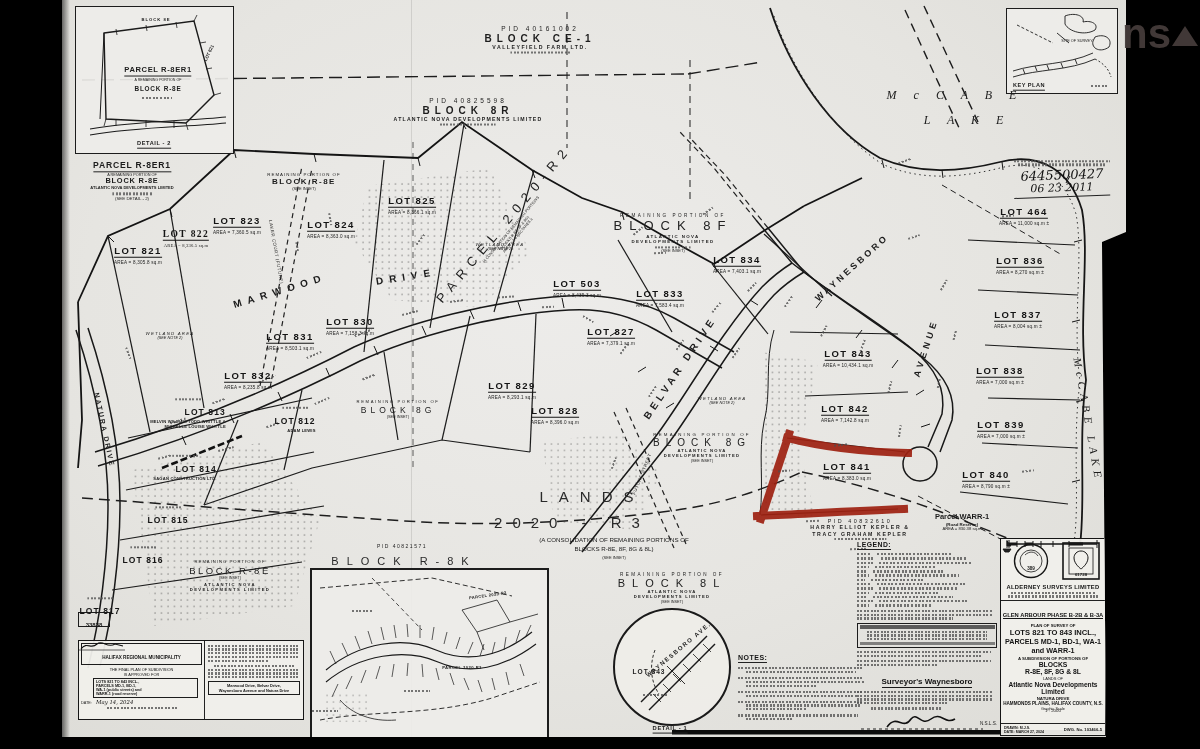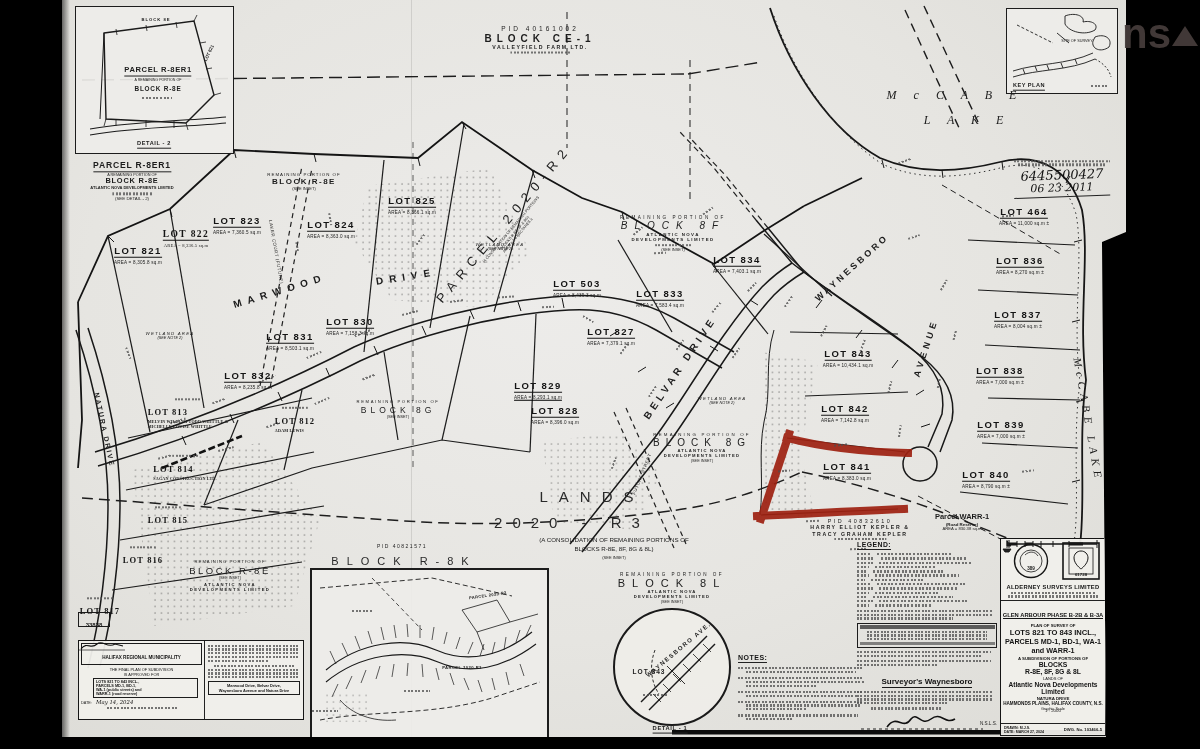--- a/index.html
+++ b/index.html
@@ -17,21 +17,21 @@
   .b{font-weight:bold}
   .u{border-bottom:1.2px solid #222;padding-bottom:1px;}
   .ser{font-family:"Liberation Serif",serif;}
   .hand{font-family:"DejaVu Serif",serif;font-style:italic;color:#111;}
   .fz{position:absolute;height:2.4px;background:repeating-linear-gradient(90deg,#4c4c4c 0 2px,rgba(0,0,0,0) 2px 3.6px);opacity:.75;transform:rotate(var(--r,0deg));}
   .fzl{display:block;height:2.2px;background:repeating-linear-gradient(90deg,#555 0 2px,rgba(0,0,0,0) 2px 3.4px);opacity:.8;margin:1.6px auto;}
   .box{position:absolute;border:1.6px solid #1c1c1c;background:rgba(238,237,233,.92);}
   .lot{position:absolute;transform:translate(-50%,-50%);text-align:center;z-index:3;}
   .lot .lid{display:inline-block;font-weight:bold;font-size:9.5px;letter-spacing:1.4px;border-bottom:1.3px solid #161616;padding-bottom:1px;color:#141414;}
   .lot .lar{display:block;font-size:4.6px;letter-spacing:.2px;margin-top:1.5px;color:#222;}
-  .olot{position:absolute;transform:translate(-50%,-50%);text-align:left;z-index:3;font-family:Liberation Serif, serif;}
+  .olot{position:absolute;transform:translate(-50%,-50%);text-align:right;z-index:3;}
   .olot .lid{display:inline-block;font-weight:bold;font-size:8.5px;letter-spacing:1.1px;color:#161616;}
   .olot .own{display:block;font-size:4.1px;font-weight:bold;letter-spacing:.2px;color:#222;}
   .leg-row{display:flex;gap:6px;align-items:center;margin:1.9px 0;}
   .tb-line{display:block;text-align:center;color:#141414;}
   .hrm-inner{border:1px solid #1c1c1c;}
 </style>
 </head>
 <body>
 
 <div class="stage">
@@ -149,20 +149,26 @@
         <path d="M695,516 C740,514 790,511 842,509"></path>
       </g>
     </svg>
 
     <div class="l" style="left:478px;top:40px;">
       <span style="display:block;font-size:6.5px;letter-spacing:3px;">PID  40161002</span>
       <span class="b" style="display:block;font-size:10px;letter-spacing:5px;">BLOCK  CE-1</span>
       <span class="b" style="display:block;font-size:5.2px;letter-spacing:1.5px;">VALLEYFIELD  FARM  LTD.</span>
       <span class="fzl" style="width:60px;"></span>
     </div>
+    <div class="l" style="left:406px;top:112px;">
+      <span style="display:block;font-size:6.5px;letter-spacing:3px;">PID  40825598</span>
+      <span class="b" style="display:block;font-size:10px;letter-spacing:5px;">BLOCK  8R</span>
+      <span class="b" style="display:block;font-size:5.2px;letter-spacing:1.2px;">ATLANTIC  NOVA  DEVELOPMENTS  LIMITED</span>
+      <span class="fzl" style="width:56px;"></span>
+    </div>
 
     <div class="box" style="left:13px;top:6px;width:157px;height:146px;">
       <svg width="157" height="146" viewBox="0 0 157 146">
         <g stroke="#1a1a1a" fill="none">
           <path d="M28,26 L118,14 L138,88 L110,116 L30,112 Z" stroke-width="1.4"></path>
           <path d="M28,26 L24,112" stroke-width="1"></path>
           <path d="M14,122 C60,114 110,114 150,110" stroke-width="1.1"></path>
           <path d="M14,128 C60,120 110,120 150,116" stroke-width="1.1"></path>
           <path d="M118,14l3,-6 M138,88l7,-2 M110,116l2,7 M30,112l-2,7" stroke-width=".8"></path>
           <path d="M40,22l1,6 M70,18l1,6 M100,15l1,6 M124,36l6,-1 M130,62l6,-1 M40,112l0,7 M70,113l0,7 M98,114l0,7" stroke-width=".8"></path>
@@ -232,21 +238,21 @@
 
     <div class="l" style="left:447px;top:228px;--r:-50deg;">
       <span style="display:block;font-size:13px;letter-spacing:7px;color:#222;">PARCEL  2020-R2</span>
       <span style="display:block;font-size:3.8px;">(A CONSOLIDATION OF REMAINING PORTIONS</span>
       <span style="display:block;font-size:3.8px;">BLOCKS R-8E, 8F &amp; 8G)</span>
       <span style="display:block;font-size:3.8px;">AREA = 7.8 HECTARES ±</span>
     </div>
 
     <div class="l" style="left:611px;top:234px;">
       <span style="display:block;font-size:4.6px;letter-spacing:2.5px;">REMAINING PORTION OF</span>
-      <span style="display:block;font-size:10px;letter-spacing:7px;color:#222;font-style:italic;">BLOCK  8F</span>
+      <span style="display:block;font-size:13px;letter-spacing:7px;color:#222;">BLOCK  8F</span>
       <span class="b" style="display:block;font-size:4.4px;letter-spacing:1.4px;">ATLANTIC  NOVA</span>
       <span class="b" style="display:block;font-size:4.4px;letter-spacing:1.4px;">DEVELOPMENTS  LIMITED</span>
       <span class="fzl" style="width:36px;"></span>
       <span style="display:block;font-size:4px;">(SEE INSET)</span>
     </div>
 
     <div class="l" style="left:336px;top:410px;">
       <span style="display:block;font-size:4.2px;letter-spacing:1.6px;">REMAINING PORTION OF</span>
       <span style="display:block;font-size:8.5px;letter-spacing:4px;color:#222;">BLOCK  8G</span>
       <span style="display:block;font-size:3.8px;">(SEE INSET)</span>
@@ -313,21 +319,21 @@
 
     <div id="lots-layer">
         <div class="lot" style="left: 76px; top: 252px;"><span class="lid">LOT 821</span><span class="lar">AREA = 8,305.8 sq.m</span></div>
         <div class="lot" style="left: 124px; top: 235px; font-family: Liberation Serif, serif;"><span class="lid">LOT 822</span><span class="lar">AREA = 8,336.5 sq.m</span></div>
         <div class="lot" style="left: 175px; top: 222px;"><span class="lid">LOT 823</span><span class="lar">AREA = 7,360.5 sq.m</span></div>
         <div class="lot" style="left: 269px; top: 226px;"><span class="lid">LOT 824</span><span class="lar">AREA = 8,363.0 sq.m</span></div>
         <div class="lot" style="left: 350px; top: 202px;"><span class="lid">LOT 825</span><span class="lar">AREA = 8,366.1 sq.m</span></div>
         <div class="lot" style="left: 515px; top: 285px;"><span class="lid">LOT 503</span><span class="lar">AREA = 8,439.3 sq.m</span></div>
         <div class="lot" style="left: 549px; top: 333px;"><span class="lid">LOT 827</span><span class="lar">AREA = 7,379.1 sq.m</span></div>
         <div class="lot" style="left: 493px; top: 412px;"><span class="lid">LOT 828</span><span class="lar">AREA = 8,396.0 sq.m</span></div>
-        <div class="lot" style="left: 476px; top: 387px; text-decoration: underline;"><span class="lid">LOT 829</span><span class="lar">AREA = 8,293.1 sq.m</span></div>
+        <div class="lot" style="left: 450px; top: 387px;"><span class="lid">LOT 829</span><span class="lar">AREA = 8,293.1 sq.m</span></div>
         <div class="lot" style="left: 288px; top: 323px;"><span class="lid">LOT 830</span><span class="lar">AREA = 7,158.3 sq.m</span></div>
         <div class="lot" style="left: 228px; top: 338px;"><span class="lid">LOT 831</span><span class="lar">AREA = 8,503.1 sq.m</span></div>
         <div class="lot" style="left: 186px; top: 377px;"><span class="lid">LOT 832</span><span class="lar">AREA = 8,235.8 sq.m</span></div>
         <div class="lot" style="left: 598px; top: 295px;"><span class="lid">LOT 833</span><span class="lar">AREA = 7,583.4 sq.m</span></div>
         <div class="lot" style="left: 675px; top: 261px;"><span class="lid">LOT 834</span><span class="lar">AREA = 7,403.1 sq.m</span></div>
         <div class="lot" style="left: 962px; top: 213px;"><span class="lid">LOT 464</span><span class="lar">AREA = 11,000 sq.m ±</span></div>
         <div class="lot" style="left: 958px; top: 262px;"><span class="lid">LOT 836</span><span class="lar">AREA = 8,270 sq.m ±</span></div>
         <div class="lot" style="left: 956px; top: 316px;"><span class="lid">LOT 837</span><span class="lar">AREA = 8,004 sq.m ±</span></div>
         <div class="lot" style="left: 938px; top: 372px;"><span class="lid">LOT 838</span><span class="lar">AREA = 7,000 sq.m ±</span></div>
         <div class="lot" style="left: 939px; top: 426px;"><span class="lid">LOT 839</span><span class="lar">AREA = 7,000 sq.m ±</span></div>

